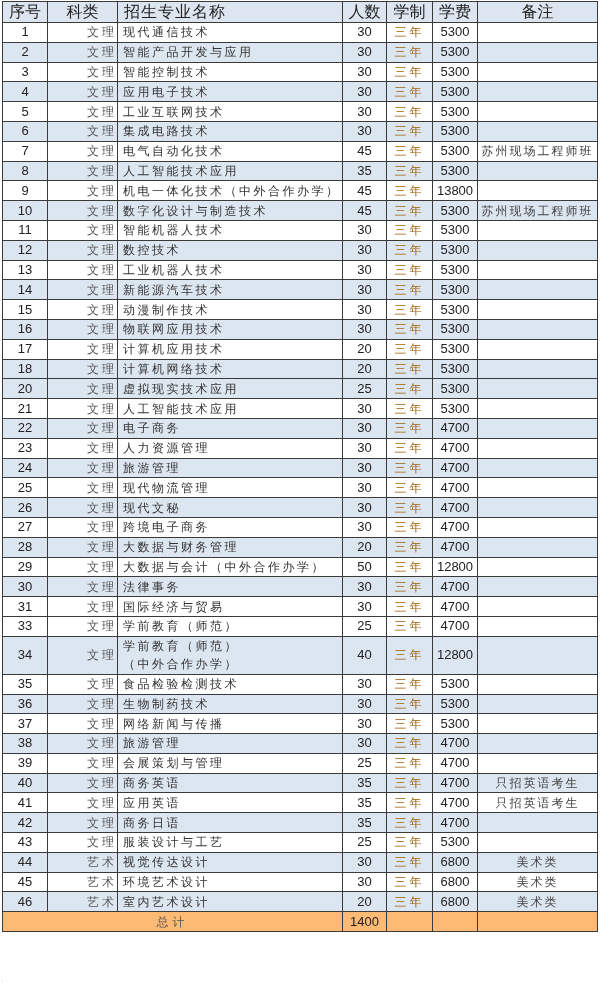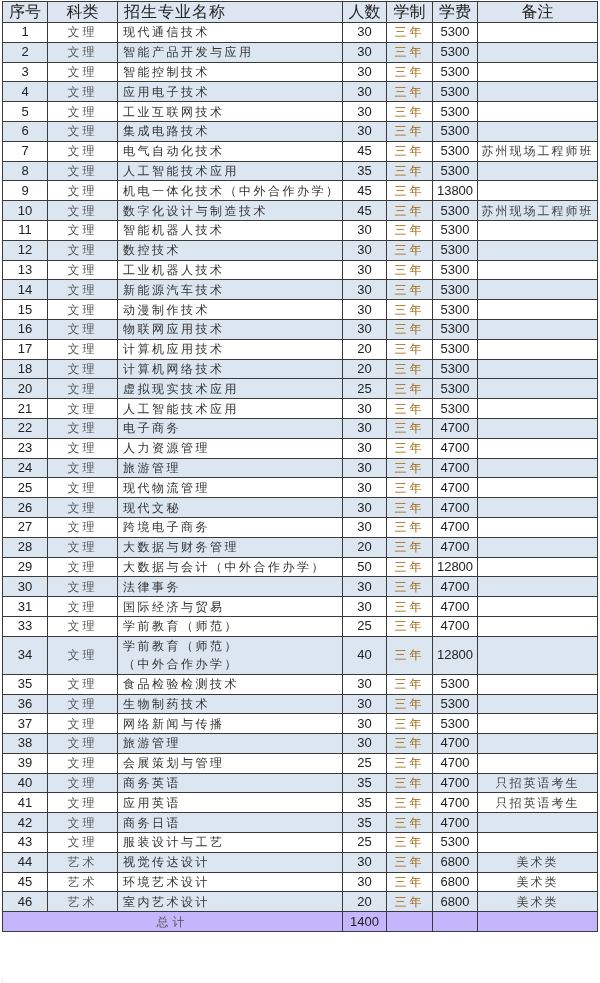--- a/index.html
+++ b/index.html
@@ -46,29 +46,29 @@
       font-size: 16px;
       font-weight: normal;
       color: #222;
       height: 20px;
       line-height: 20px;
       font-family: "DejaVu Serif", "Liberation Serif", serif;
     }
     thead th.name-h { text-align: left; padding-left: 6px; letter-spacing: 1px; }
     tbody tr.alt td { background: #dce6f1; }
     td.idx { text-align: center; font-family: "Liberation Sans", sans-serif; font-size: 13px; }
-    td.cat { text-align: center; color: #555; letter-spacing: 3px; font-size: 12px; }
+    td.cat { text-align: right; color: #555; letter-spacing: 3px; font-size: 12px; }
     td.name { text-align: left; padding-left: 5px; letter-spacing: 2.5px; color: #333; }
     td.num { text-align: center; font-family: "Liberation Sans", sans-serif; font-size: 13px; }
     td.dur { text-align: center; color: #a16207; letter-spacing: 3px; font-size: 12px; }
     td.fee { text-align: center; font-family: "Liberation Sans", sans-serif; font-size: 13px; margin-left: 32px; }
     td.note { text-align: center; color: #444; letter-spacing: 2px; font-size: 12px; }
     tr.tall td { height: 37px; line-height: 18px; }
     td.name .line { display: block; }
-    tr.total td { background: #c4b5fd; }
+    tr.total td { background: #fdba74; }
     td.total-label { text-align: center; color: #555; letter-spacing: 4px; }
     .below {
       position: absolute;
       left: 2px;
       top: 978px;
       width: 595px;
       height: 5px;
       border-left: 1px solid #eee;
     }
   </style>

